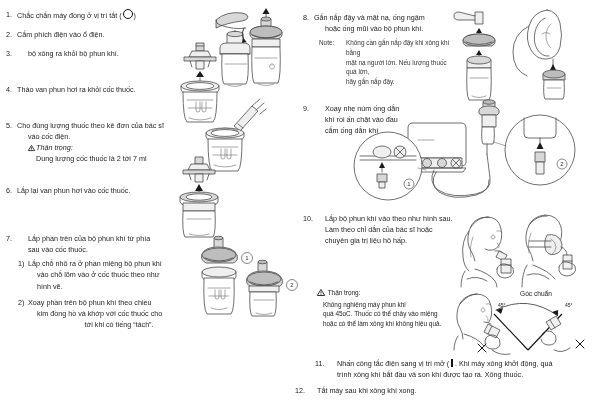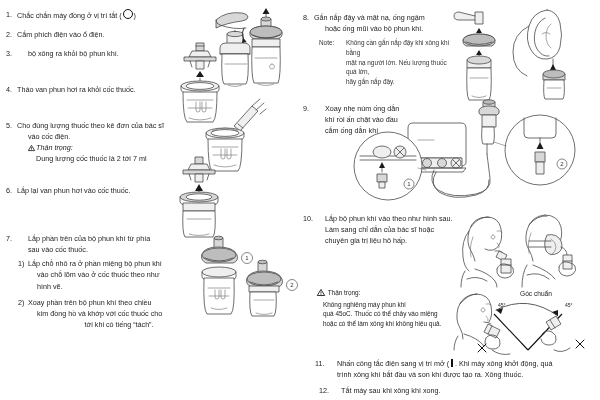--- a/index.html
+++ b/index.html
@@ -352,21 +352,21 @@
     <div class="step" style="left:8px; top:103px; width:100px;">
       <span class="num">9.</span>
       <span class="body indent2">Xoay nhẹ núm ống dẫn</span>
       <span class="body indent2">khí rồi ấn chặt vào đầu</span>
       <span class="body indent2">cắm ống dẫn khí</span>
     </div>
 
     <div class="step" style="left:8px; top:213px; width:165px;">
       <span class="num">10.</span>
       <span class="body indent2">Lắp bộ phun khí vào theo như hình sau.</span>
-      <span class="body indent2">Làm sang chỉ dẫn của bác sĩ hoặc</span>
+      <span class="body indent2">Làm theo chỉ dẫn của bác sĩ hoặc</span>
       <span class="body indent2">chuyên gia trị liệu hô hấp.</span>
     </div>
 
     <div class="caution-box" style="left:22px; top:288px; width:150px;">
       <div class="caution-head">
         <span class="warn-tri">
           <svg width="8" height="7" viewBox="0 0 8 7">
             <path d="M4 0.4 L7.7 6.5 L0.3 6.5 Z" fill="none" stroke="#111" stroke-width="0.85" stroke-linejoin="round"></path>
             <rect x="3.6" y="2.5" width="0.8" height="2.2" fill="#111"></rect>
             <rect x="3.6" y="5.2" width="0.8" height="0.7" fill="#111"></rect>
@@ -380,21 +380,21 @@
     </div>
 
     <div class="step" style="left:20px; top:358px; width:290px;">
       <span class="num">11.</span>
       <span class="body indent2">
         <span>Nhấn công tắc điện sang vị trí mở (</span><span class="power-on"></span><span>. Khi máy xông khởi động, quá</span>
       </span>
       <span class="body indent2">trình xông khí bắt đầu và son khí được tạo ra. Xông thuốc.</span>
     </div>
 
-    <div class="step" style="left:24px; top:385px; width:250px;">
+    <div class="step" style="left:0; top:385px; width:250px;">
       <span class="num">12.</span>
       <span class="body indent2">Tắt máy sau khi xông khí xong.</span>
     </div>
 
     <div class="fig" style="left:158px; top:4px;">
       <svg width="60" height="98" viewBox="0 0 60 98">
 
         <path class="fil-lt" d="M6 8 q-5 0 -5 4 q0 4 5 4 h16 v4 h8 v-12 h-8 v4 z"></path>
         <path class="ln" d="M22 16 v-4"></path>
 

